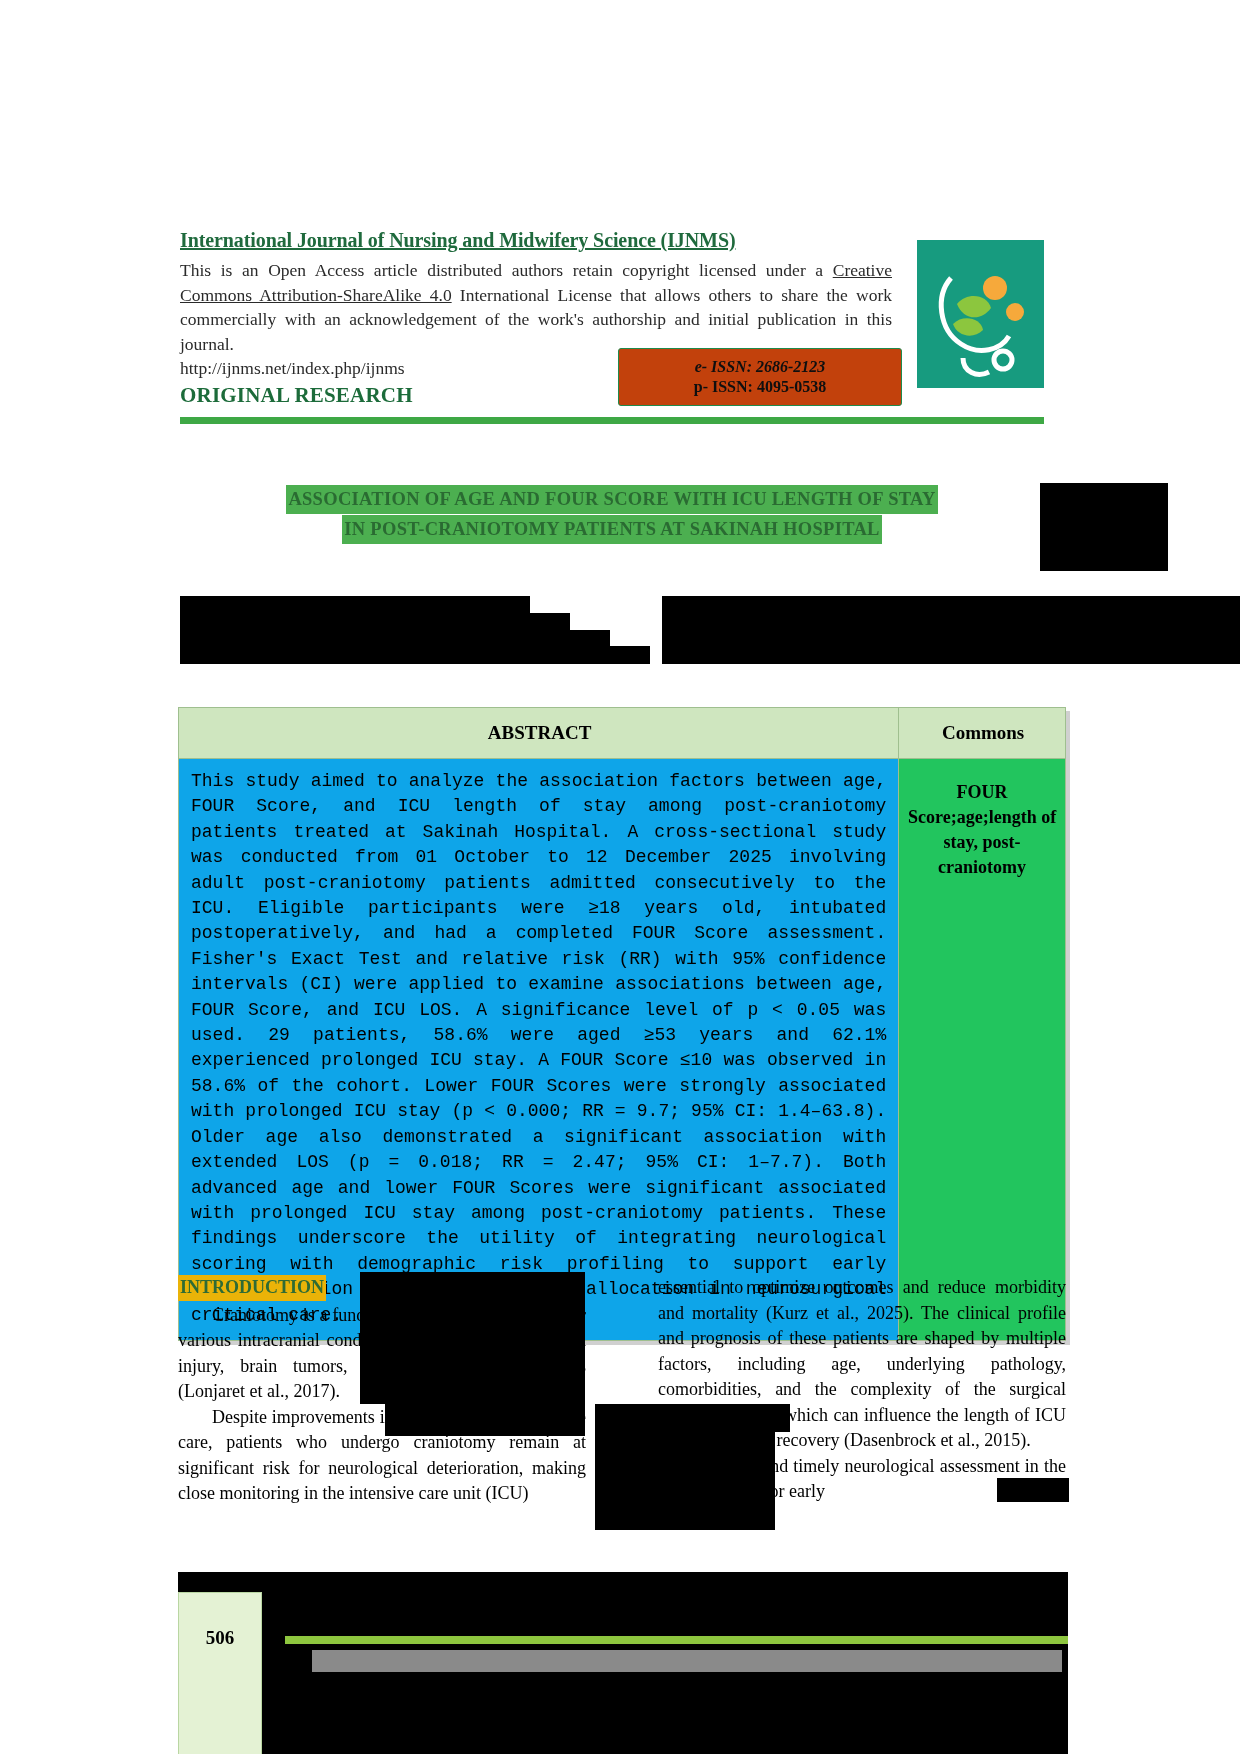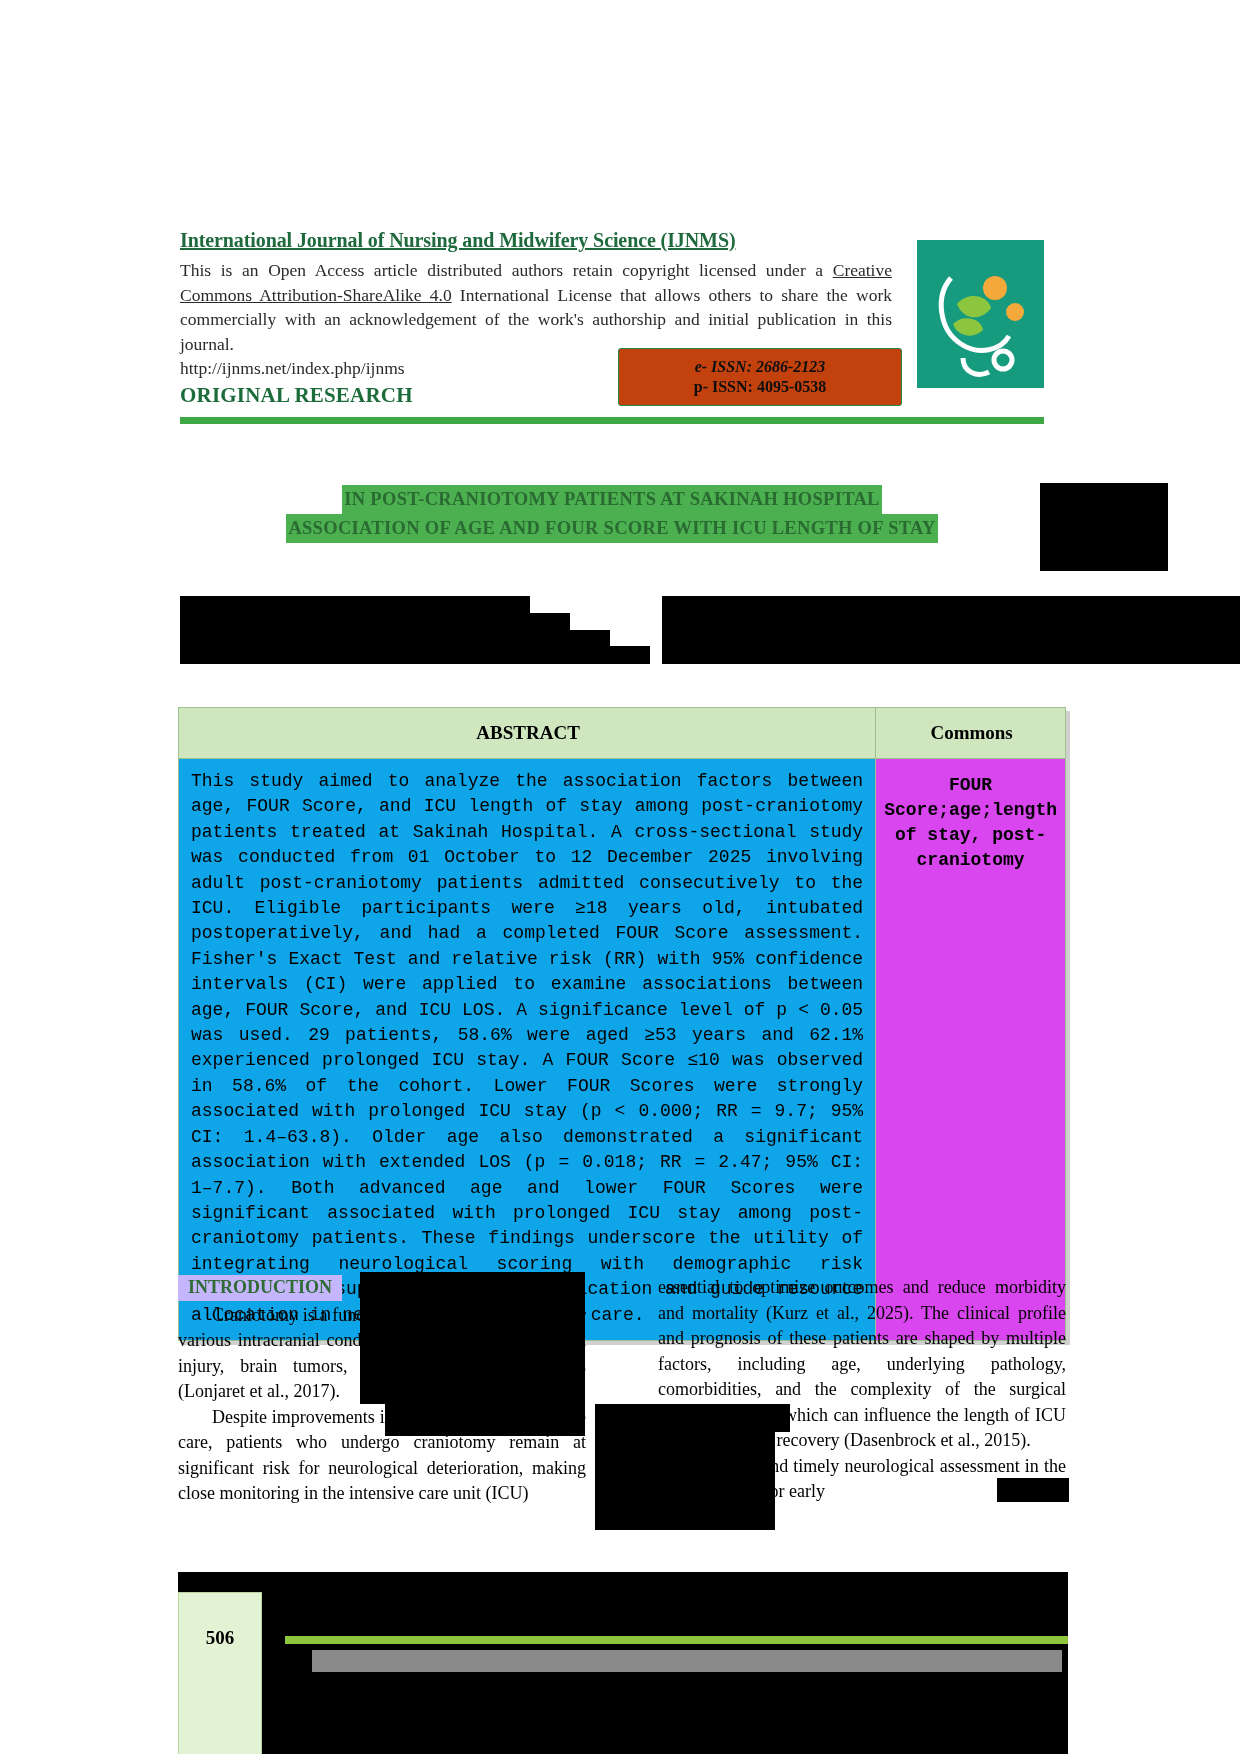--- a/index.html
+++ b/index.html
@@ -174,28 +174,28 @@
 
   .abs-body {
     background: #0ea5e9;
     font-size: 18px;
     line-height: 25.4px;
     text-align: justify;
     padding: 10px 12px 12px 12px;
     font-family: Liberation Mono, monospace;
   }
   .abs-keywords {
-    background: #d946ef;
-    font-family: Liberation Mono, monospace;
+    background: #22c55e;
+    font-family: Liberation Serif, serif;
     font-weight: bold;
     font-size: 18px;
     line-height: 25px;
     text-align: center;
     vertical-align: middle;
-    padding: 14px 8px;
+    padding: 21px 8px;
   }
 
   
   .body-cols {
     position: absolute;
     left: 178px;
     top: 1275px;
     width: 890px;
     height: 290px;
   }
@@ -210,23 +210,23 @@
   }
   .col.left { left: 0; }
   .col.right { left: 480px; }
   .col p { margin: 0; text-indent: 34px; }
   .col p.noindent { text-indent: 0; }
 
   .section-heading {
     display: inline-block;
     font-weight: bold;
     font-size: 18px;
-    background: #c4b5fd;
+    background: #eab308;
     color: #2f6b35;
-    padding: 0 10px;
+    padding: 0 2px;
     margin-bottom: 2px;
   }
 
   
   .footer-black {
     position: absolute;
     left: 178px;
     top: 1572px;
     width: 890px;
     height: 182px;
@@ -305,22 +305,22 @@
       <circle cx="78" cy="48" r="12" fill="#f6a93b"></circle>
       <circle cx="98" cy="72" r="9" fill="#f6a93b"></circle>
       <path d="M40 64 C50 52, 70 54, 74 68 C64 82, 46 80, 40 64 Z" fill="#8cc63e"></path>
       <path d="M36 84 C46 74, 64 78, 66 90 C56 100, 40 96, 36 84 Z" fill="#8cc63e"></path>
     </svg>
   </div>
 
   <div class="header-rule"></div>
 
   <div class="title-block">
+    <div><span class="title-line l1">ASSOCIATION OF AGE AND FOUR SCORE WITH ICU LENGTH OF STAY</span></div>
     <div><span class="title-line">IN POST-CRANIOTOMY PATIENTS AT SAKINAH HOSPITAL</span></div>
-    <div><span class="title-line l1">ASSOCIATION OF AGE AND FOUR SCORE WITH ICU LENGTH OF STAY</span></div>
   </div>
 
   <div class="redact" style="left:1040px; top:483px; width:128px; height:30px;"></div>
   <div class="redact" style="left:1040px; top:513px; width:128px; height:28px;"></div>
   <div class="redact" style="left:1040px; top:541px; width:128px; height:30px;"></div>
 
   <div class="authors-block">
     <div class="redact" style="position:absolute; left:0px; top:0px; width:350px; height:17px;"></div>
     <div class="redact" style="position:absolute; left:0px; top:17px; width:390px; height:17px;"></div>
     <div class="redact" style="position:absolute; left:0px; top:34px; width:430px; height:16px;"></div>

